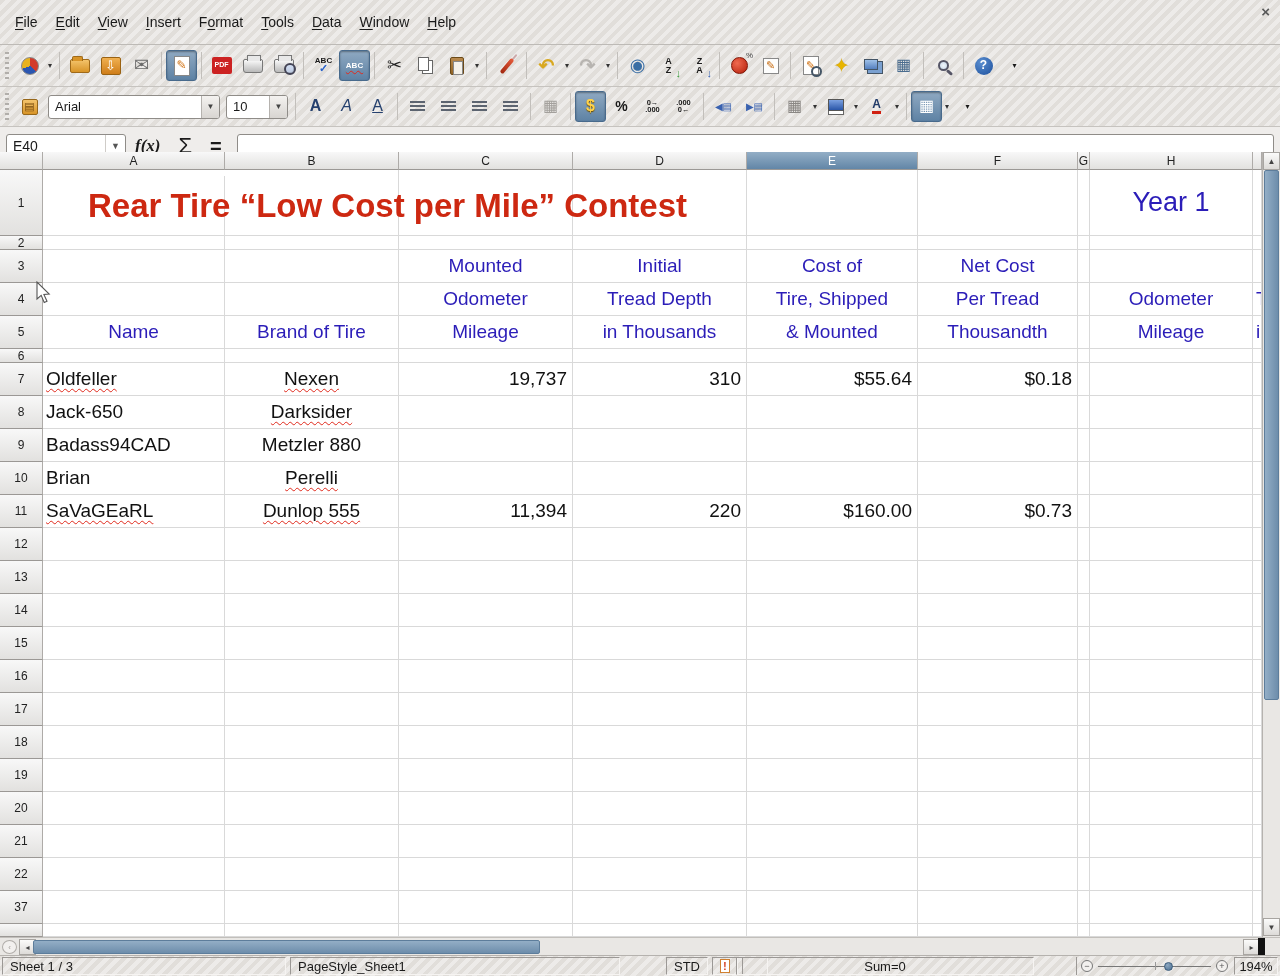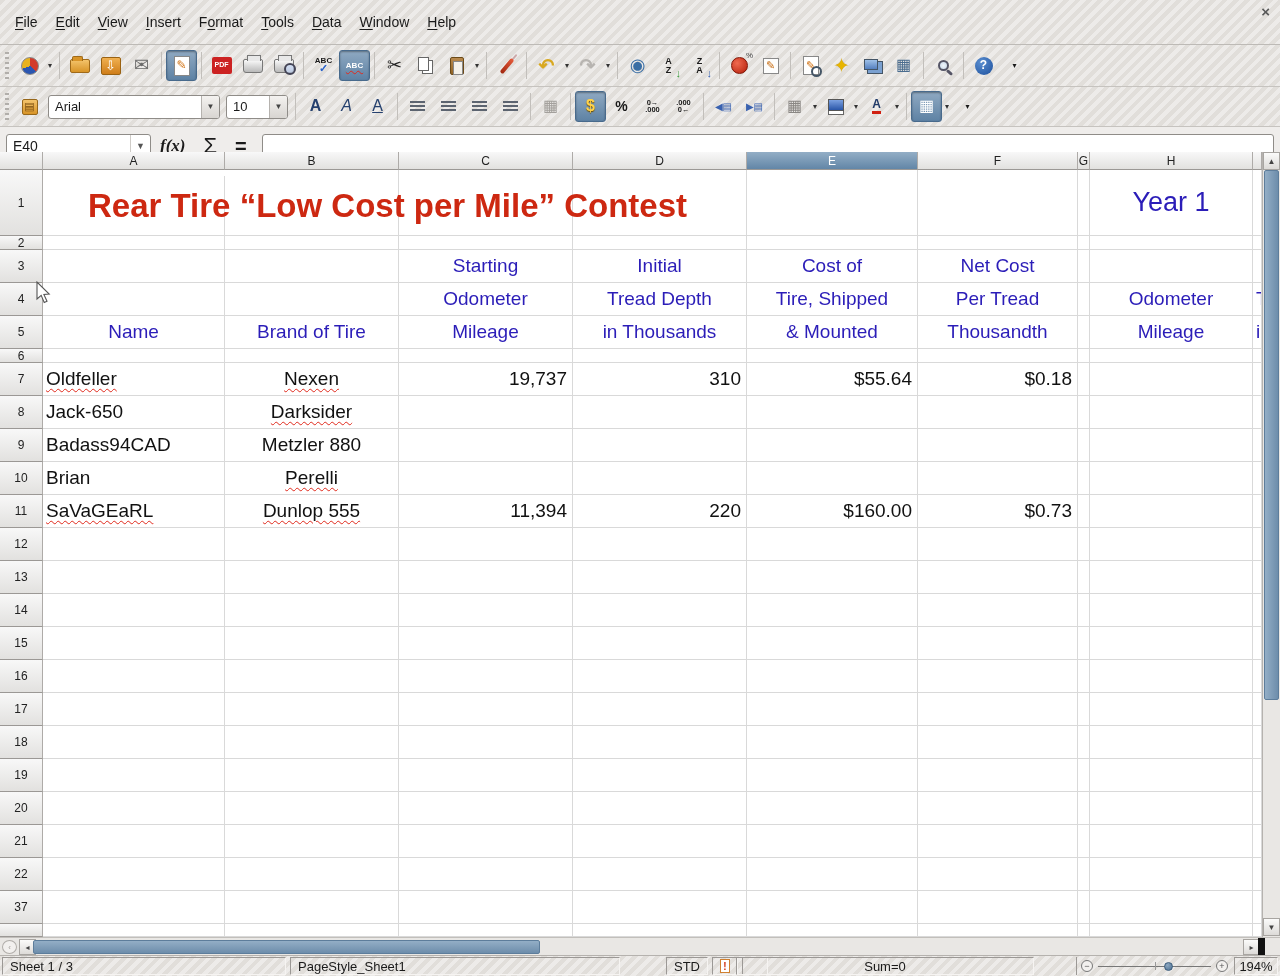--- a/index.html
+++ b/index.html
@@ -78,21 +78,21 @@
   .g-bgc .glyph { width:16px; height:12px; background:linear-gradient(#7aa0e0,#2a56a8); border:1px solid #555; box-shadow:0 4px 0 -1px #fff,0 4px 0 0 #666; margin-top:-4px; }
   .g-fc .glyph { font-size:12px; font-weight:bold; color:#203a68; border-bottom:3px solid #d02010; padding-bottom:1px; }
   .g-grid .glyph { color:#fff; font-size:16px; }
 
   .combo { height:24px; background:#fff; border:1px solid #8f8c88; border-radius:3px; display:flex; align-items:center; font-size:13px; margin:0 3px; }
   .combo .cval { flex:1; padding:0 6px; }
   .combo .carr { width:18px; height:22px; border-left:1px solid #b5b2ae; background:linear-gradient(#f4f2f0,#d8d5d1); display:flex; align-items:center; justify-content:center; font-size:8px; color:#444; border-radius:0 2px 2px 0; }
 
   
   #formulabar { height:39px; background:#efedeb; display:flex; align-items:center; padding:0 6px; border-bottom:1px solid #cfccc8; }
-  #namebox { width:145px; height:25px; background:#fff; border:1px solid #8f8c88; border-radius:3px; display:flex; align-items:center; font-size:14px; }
+  #namebox { width:120px; height:25px; background:#fff; border:1px solid #8f8c88; border-radius:3px; display:flex; align-items:center; font-size:14px; }
   #namebox .nval { flex:1; padding:0 6px; }
   #namebox .carr { width:20px; height:23px; display:flex; align-items:center; justify-content:center; font-size:9px; color:#555; border-left:1px solid #cfccc8; }
   .fsym { margin:16px 9px; font-size:17px; }
   #fx-sym { font-family:"Liberation Serif",serif; font-style:italic; font-weight:bold; }
   #sum-sym { font-size:22px; }
   #eq-sym { font-size:20px; font-weight:bold; }
   #formula-input { flex:1; height:25px; background:#fff; border:1px solid #8f8c88; border-radius:3px; margin-left:6px; }
   #gapstrip { height:4px; background:#e8e5e2; }
 
   
@@ -398,21 +398,21 @@
       <div class="cell" style="width: 160px;"></div>
       <div class="cell" style="width: 12px;"></div>
       <div class="cell" style="width: 163px;"></div>
       <div class="cell" style="width: 9px;"></div>
     </div>
     <div class="gridrow" style="height: 33px;">
       <div class="hdrbox rowhdr">3</div>
       <div class="cell" style="width: 182px;"></div>
       <div class="cell" style="width: 174px;"></div>
       <div class="cell t-hdr a-center" style="width: 174px;">
-        <span>Starting</span>
+        <span>Mounted</span>
       </div>
       <div class="cell t-hdr a-center" style="width: 174px; text-align: center;">
         <span>Initial</span>
       </div>
       <div class="cell t-hdr a-center" style="width: 171px;">
         <span>Cost of</span>
       </div>
       <div class="cell t-hdr a-center" style="width: 160px;">
         <span>Net Cost</span>
       </div>

